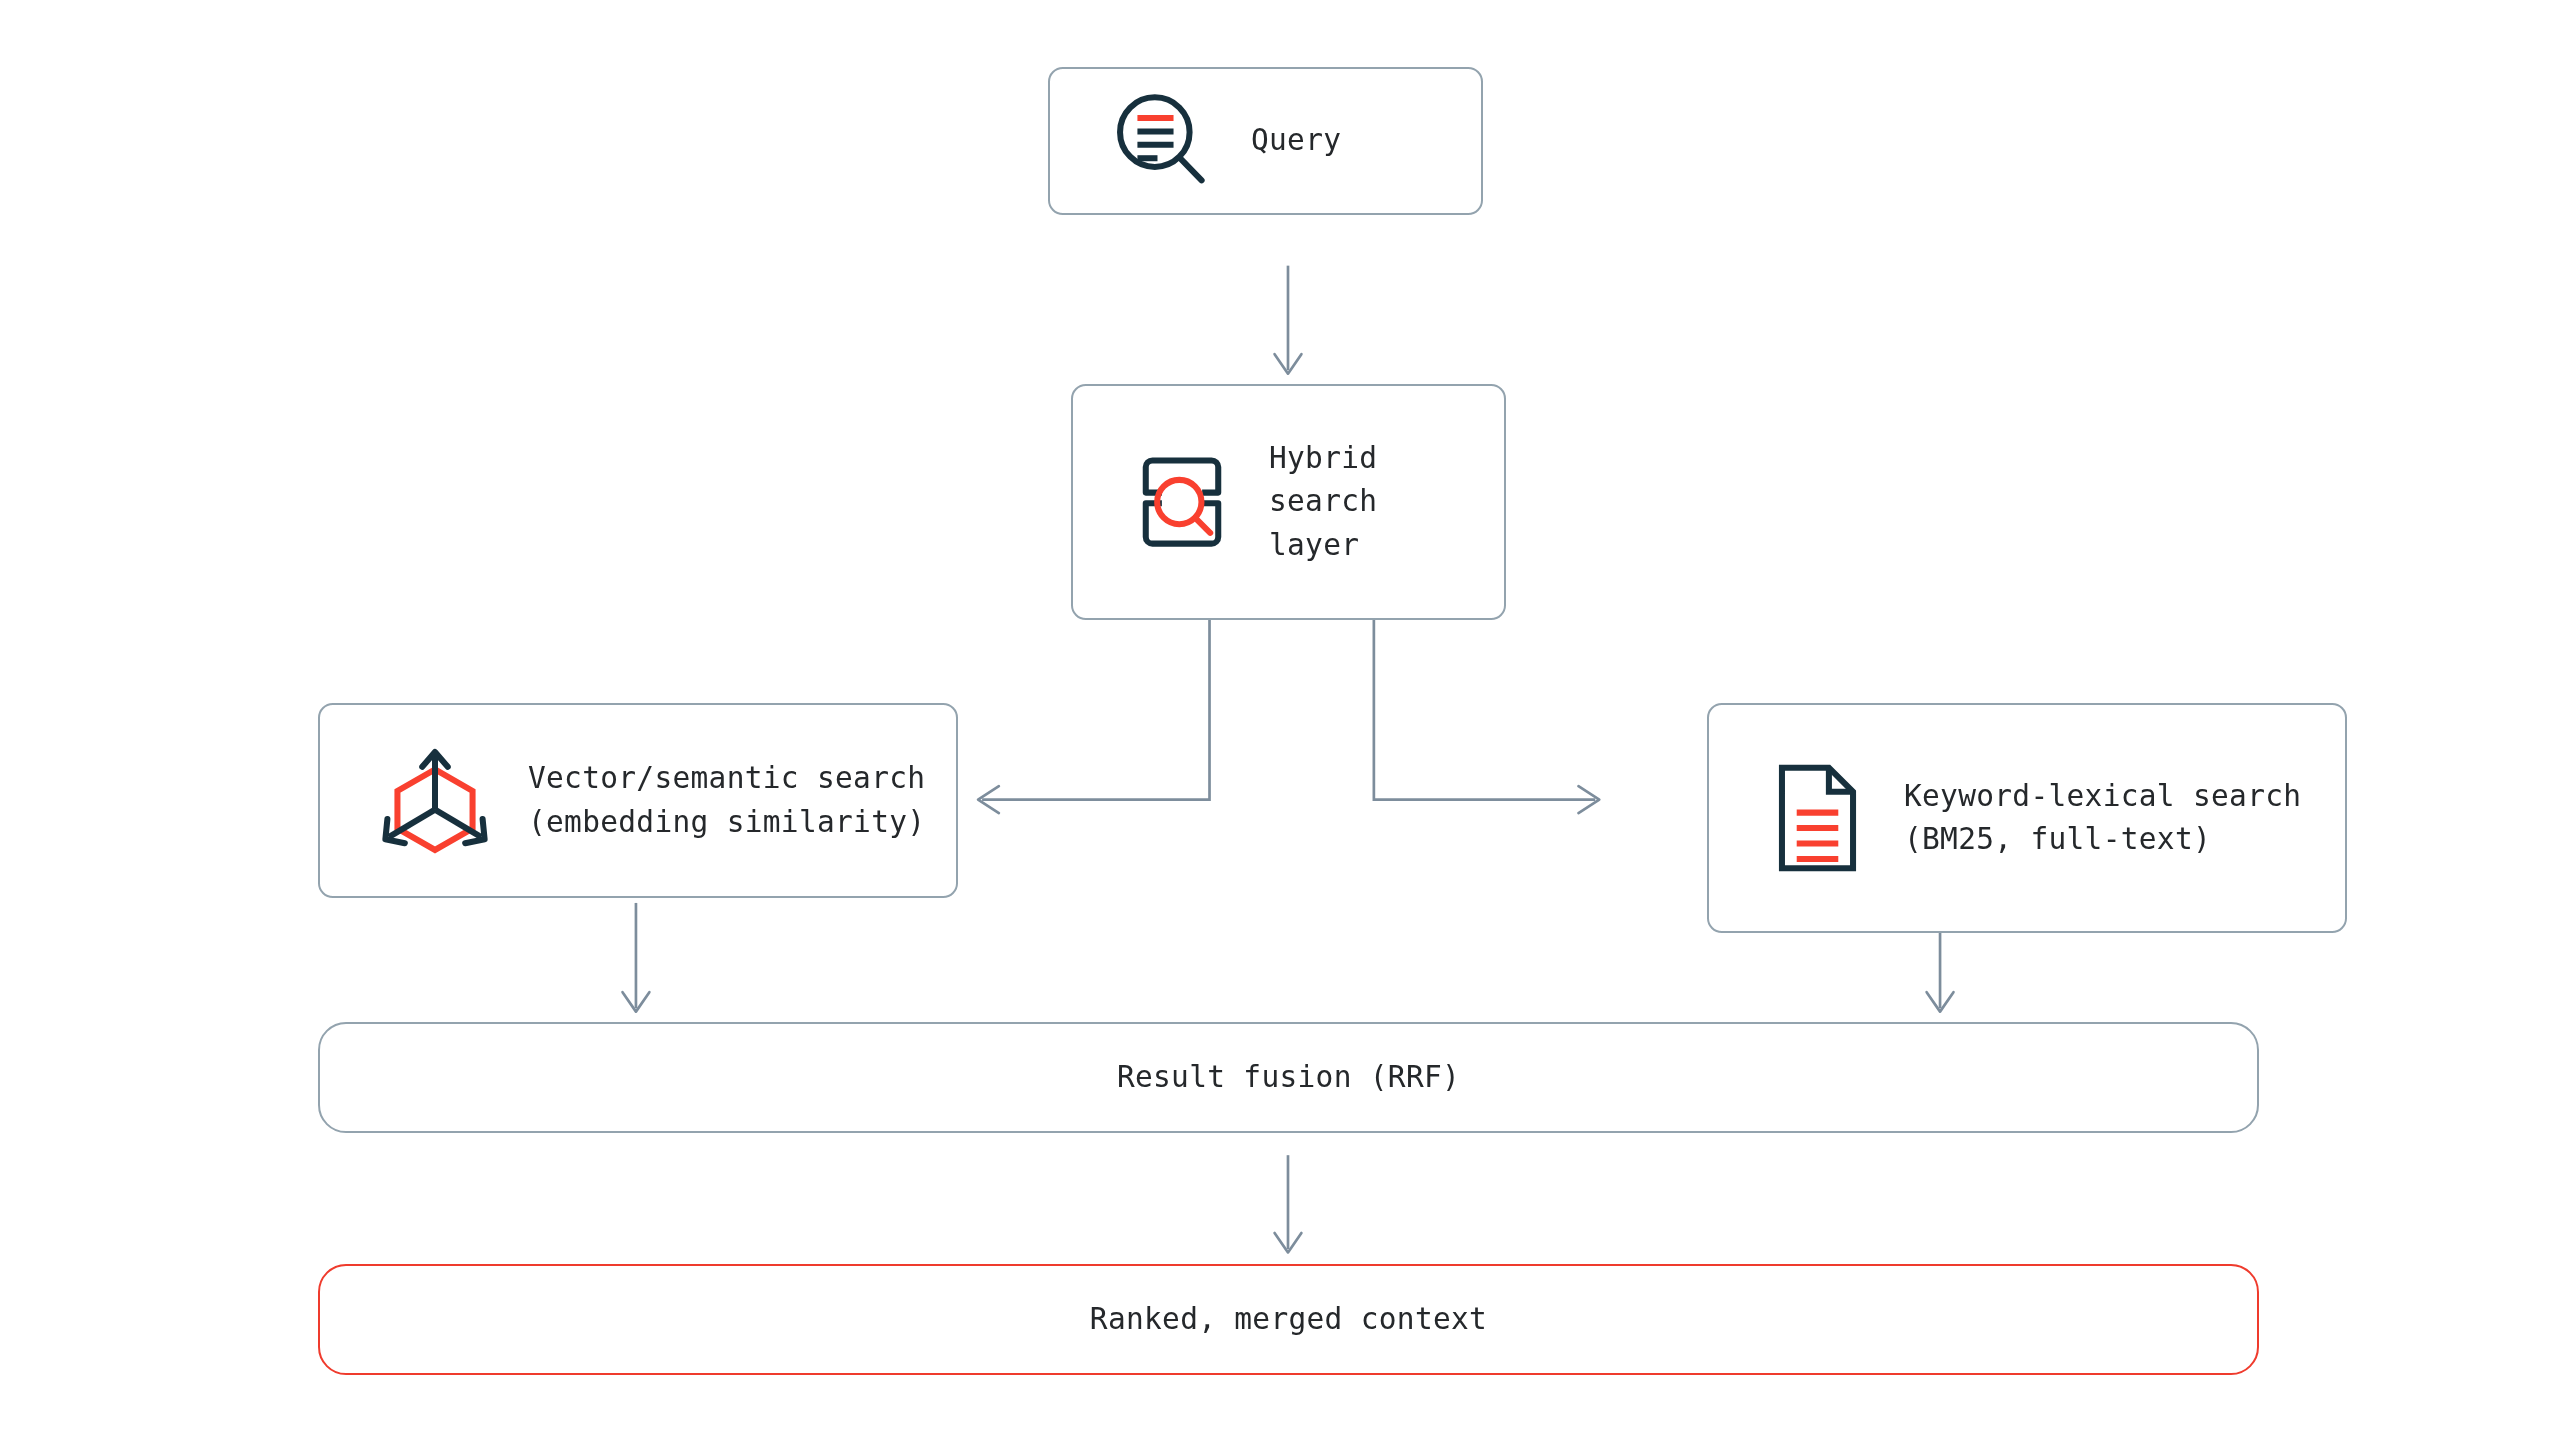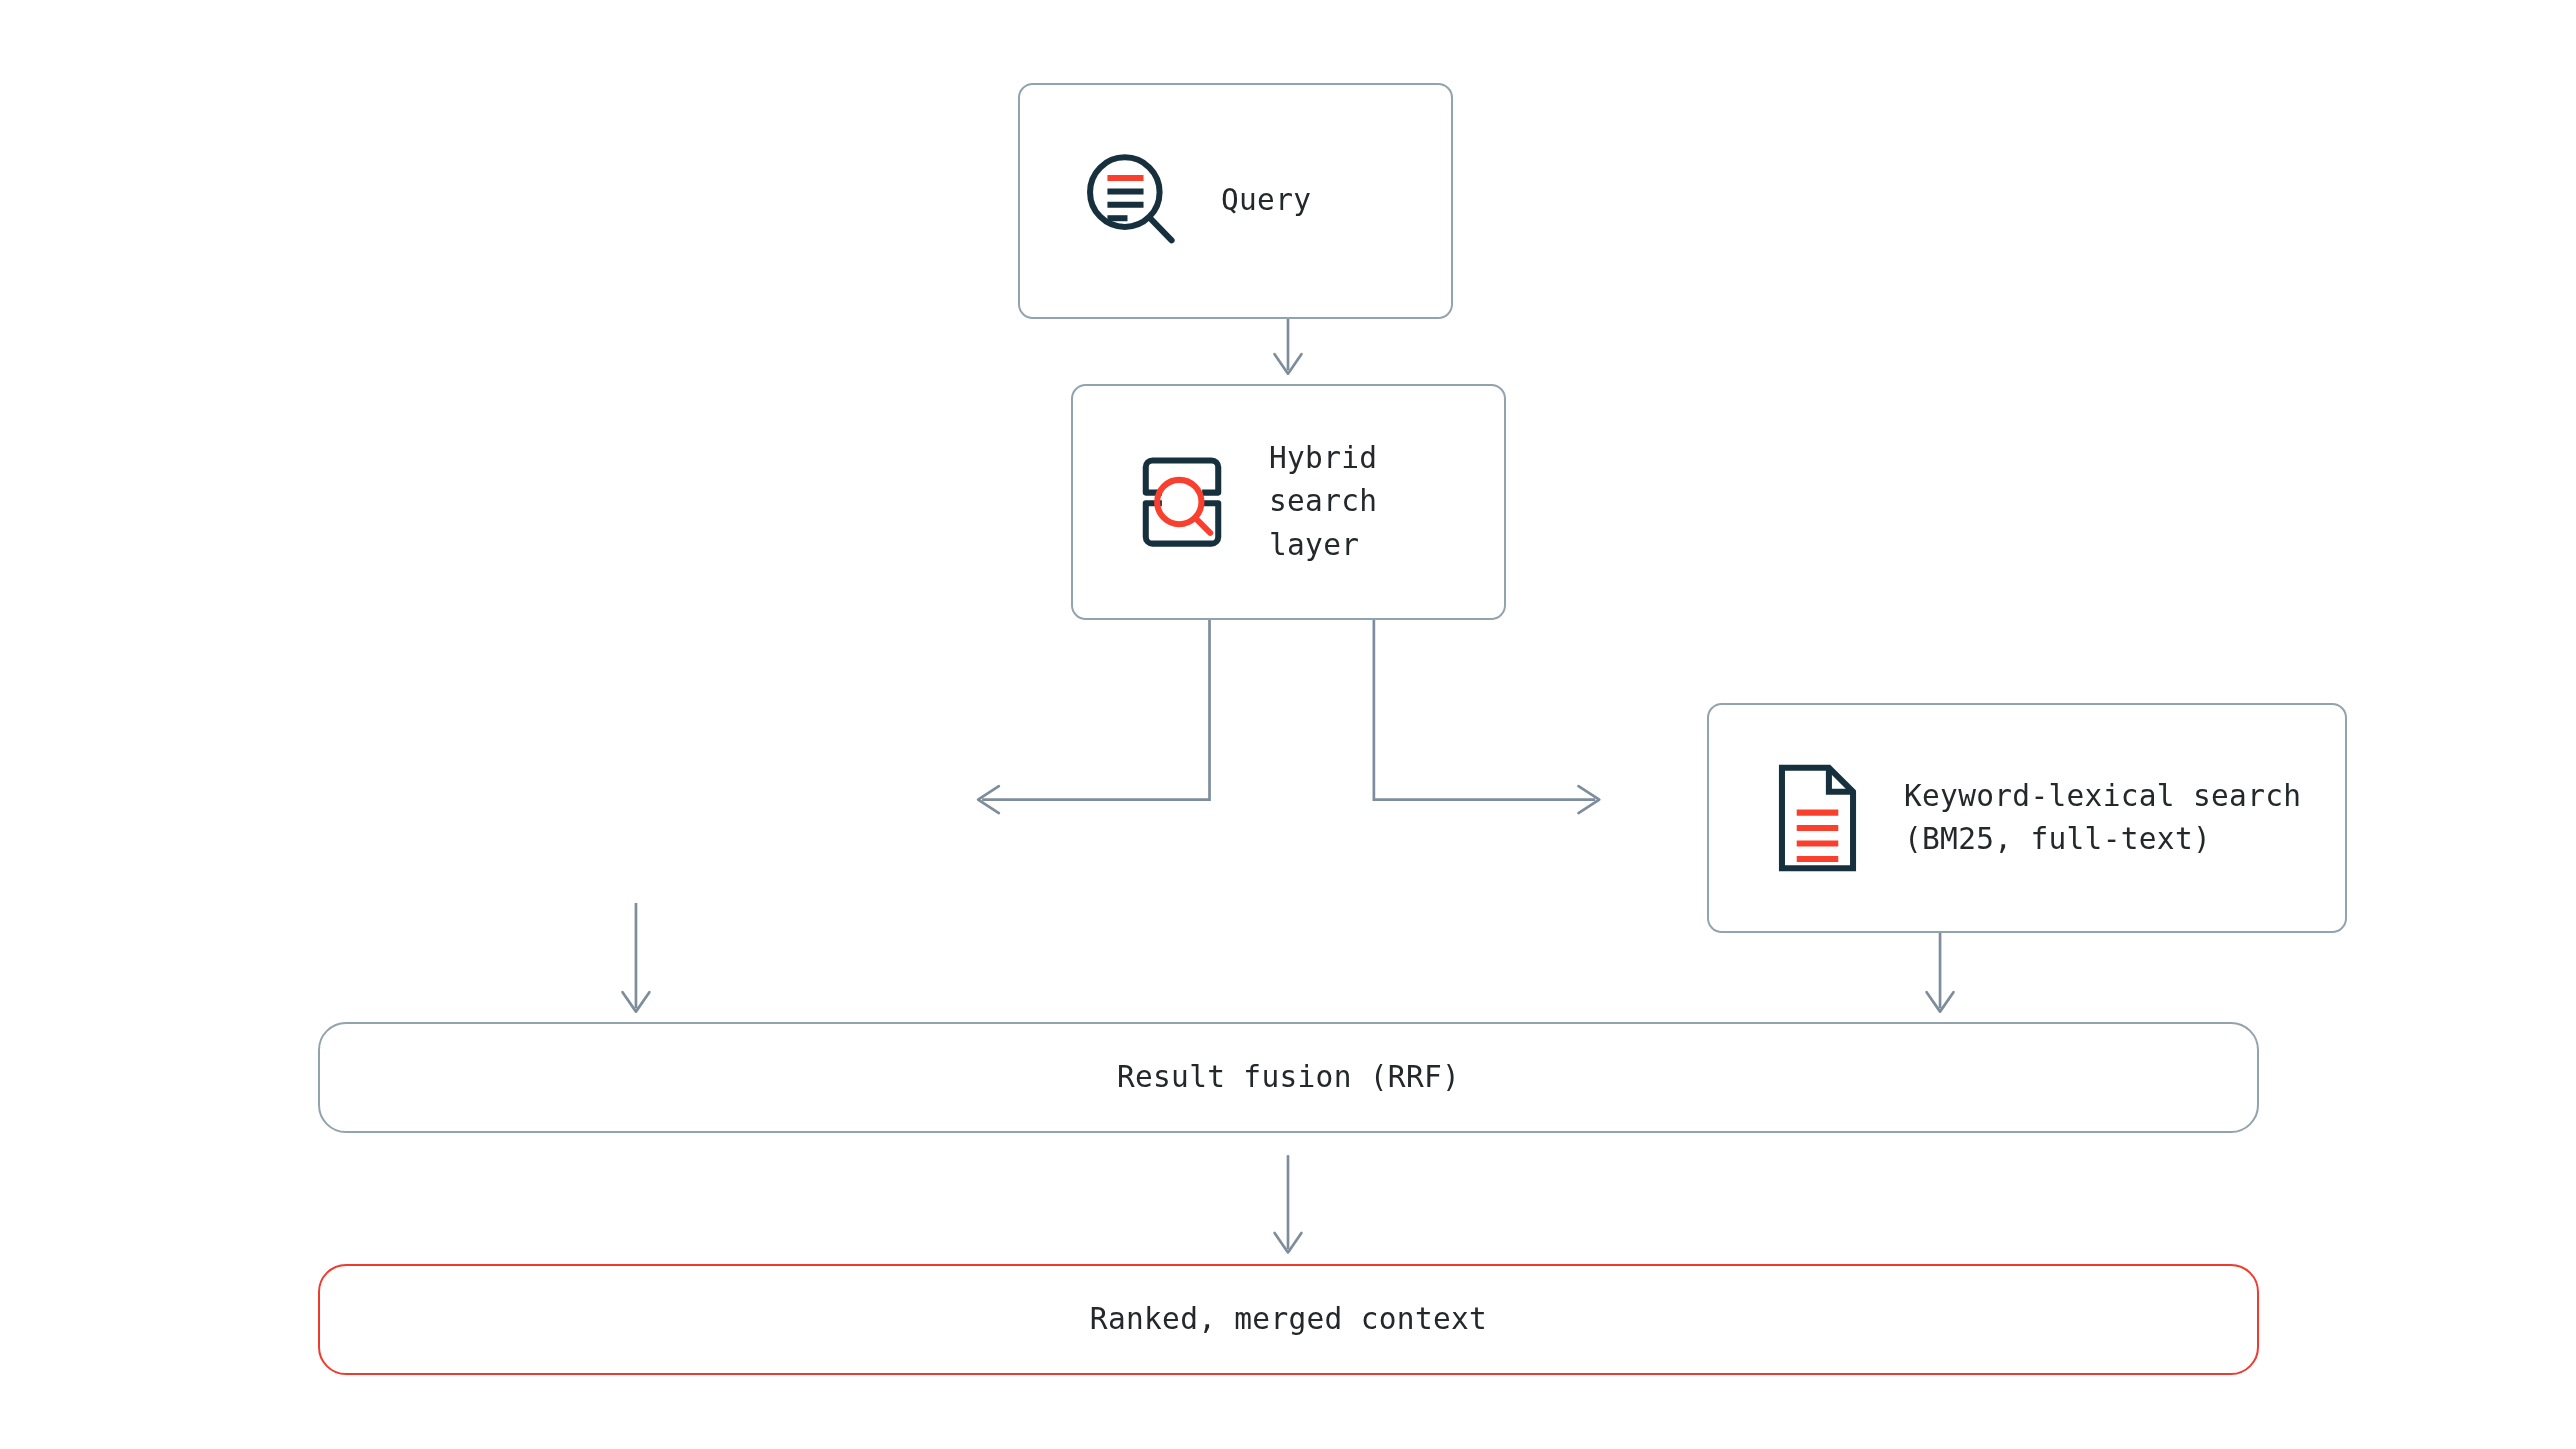--- a/index.html
+++ b/index.html
@@ -64,21 +64,21 @@
     font-size: 29.5px;
   }
 
   .icon-wrap {
     flex: 0 0 auto;
     display: block;
     line-height: 0;
   }
 
   
-  #node-query          { left: 1018px; top: 67px;  width: 435px;  height: 236px; margin-top: 16px; }
+  #node-query          { left: 1048px; top: 67px;  width: 435px;  height: 148px; }
   #node-hybrid         { left: 1071px; top: 384px;  width: 435px;  height: 236px; }
   #node-vector         { left: 318px;  top: 703px; width: 640px;  height: 195px; }
   #node-keyword        { left: 1707px; top: 703px; width: 640px;  height: 230px; }
   #node-fusion         { left: 318px;  top: 1022px; width: 1941px; height: 111px; }
   #node-ranked         { left: 318px;  top: 1264px; width: 1941px; height: 111px; }
 
   .connector-layer {
     position: absolute;
     left: 0; top: 0;
     width: 2576px;
@@ -152,20 +152,41 @@
           <circle cx="72" cy="76" r="33" fill="none" stroke="#f9402f" stroke-width="9"></circle>
           <line x1="96" y1="100" x2="118" y2="122" stroke="#f9402f" stroke-width="9" stroke-linecap="round"></line>
         </svg>
       </span>
       <span class="node-label">Hybrid
 search
 layer</span>
     </div>
   </div>
 
+  <div class="node" id="node-vector">
+    <div class="node-inner">
+      <span class="icon-wrap">
+        <svg width="114" height="114" viewBox="0 0 170 170" xmlns="http://www.w3.org/2000/svg">
+
+          <polygon points="85,38 141,70 141,126 85,158 29,126 29,70" fill="none" stroke="#f9402f" stroke-width="9" stroke-linejoin="miter"></polygon>
+
+          <line x1="85" y1="98" x2="85" y2="16" stroke="#17303d" stroke-width="9"></line>
+          <path d="M 66 34 L 85 12 L 104 34" fill="none" stroke="#17303d" stroke-width="9" stroke-linecap="round" stroke-linejoin="round"></path>
+
+          <line x1="85" y1="98" x2="16" y2="139" stroke="#17303d" stroke-width="9"></line>
+          <path d="M 14 112 L 11 142 L 40 148" fill="none" stroke="#17303d" stroke-width="9" stroke-linecap="round" stroke-linejoin="round"></path>
+
+          <line x1="85" y1="98" x2="154" y2="139" stroke="#17303d" stroke-width="9"></line>
+          <path d="M 156 112 L 159 142 L 130 148" fill="none" stroke="#17303d" stroke-width="9" stroke-linecap="round" stroke-linejoin="round"></path>
+        </svg>
+      </span>
+      <span class="node-label wide">Vector/semantic search
+(embedding similarity)</span>
+    </div>
+  </div>
 
   <div class="node" id="node-keyword">
     <div class="node-inner">
       <span class="icon-wrap">
         <svg width="101" height="114" viewBox="0 0 150 170" xmlns="http://www.w3.org/2000/svg">
 
           <path d="M 22 10 L 92 10 L 128 46 L 128 160 L 22 160 Z" fill="#ffffff" stroke="#17303d" stroke-width="9" stroke-linejoin="miter"></path>
           <path d="M 92 10 L 92 46 L 128 46" fill="none" stroke="#17303d" stroke-width="9" stroke-linejoin="miter"></path>
 
           <line x1="44" y1="77" x2="106" y2="77" stroke="#f9402f" stroke-width="9"></line>

